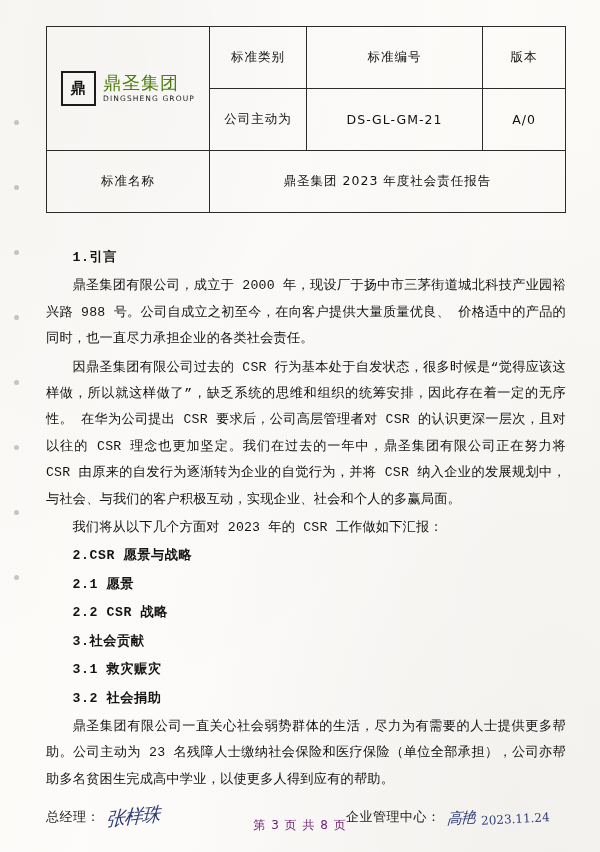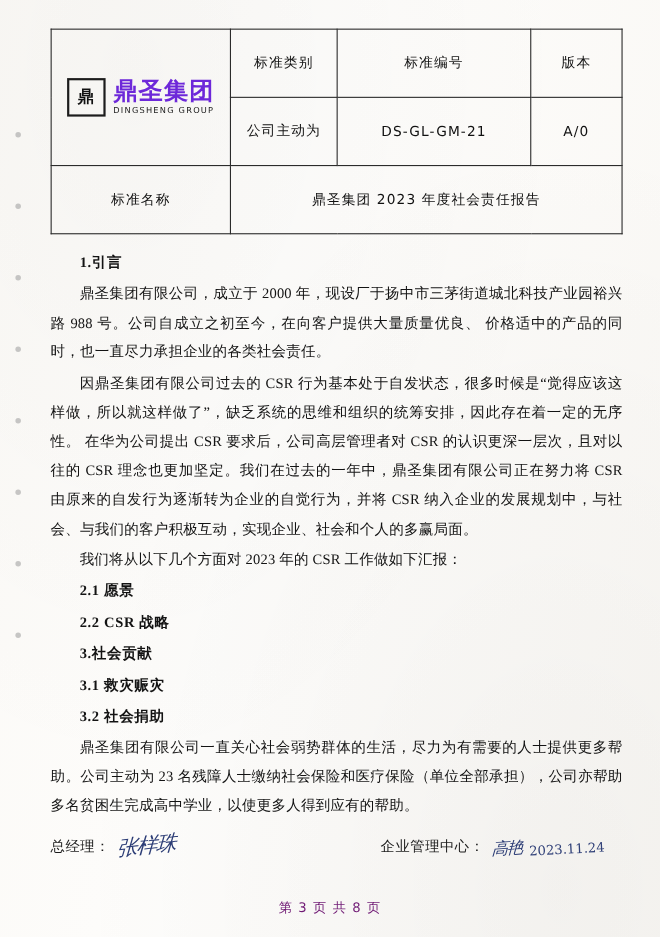--- a/index.html
+++ b/index.html
@@ -90,47 +90,47 @@
     font-weight: bold;
     font-family: "DejaVu Serif", serif;
     line-height: 1;
     color: #111;
   }
   .logo-text {
     text-align: left;
     line-height: 1.05;
   }
   .logo-cn {
-    font-size: 22px;
-    font-weight: bold;
+    font-size: 18px;
+    font-weight: normal;
     font-family: "DejaVu Serif", serif;
     letter-spacing: 1px;
-    color: #6d28d9;
+    color: #4d7c0f;
   }
   .logo-en {
     font-size: 7.5px;
     letter-spacing: 1.1px;
     color: #222;
     margin-top: 2px;
   }
   td.lbl {
     width: 92px;
     font-size: 12.5px;
   }
   td.val-num { font-size: 12px; letter-spacing: .5px; }
   td.ver { width: 78px; }
 
   
   .body {
     position: relative;
     z-index: 2;
-    margin-top: 13px;
+    margin-top: 32px;
     font-size: 13.2px;
     line-height: 2.0;
-    font-family: Liberation Serif, serif;
+    font-family: Liberation Mono, monospace;
     color: #131313;
   }
   .p {
     margin: 0 0 2px 0;
     text-align: justify;
     text-justify: inter-ideograph;
     text-indent: 2em;
     letter-spacing: .2px;
   }
   .h {
@@ -236,20 +236,21 @@
       <td colspan="3">鼎圣集团 2023 年度社会责任报告</td>
     </tr>
   </tbody>
     </table>
 
   <div class="body" id="doc-body">
       <div class="h">1.引言</div>
       <div class="p">鼎圣集团有限公司，成立于 2000 年，现设厂于扬中市三茅街道城北科技产业园裕兴路 988 号。公司自成立之初至今，在向客户提供大量质量优良、 价格适中的产品的同时，也一直尽力承担企业的各类社会责任。</div>
       <div class="p">因鼎圣集团有限公司过去的 CSR 行为基本处于自发状态，很多时候是“觉得应该这样做，所以就这样做了”，缺乏系统的思维和组织的统筹安排，因此存在着一定的无序性。 在华为公司提出 CSR 要求后，公司高层管理者对 CSR 的认识更深一层次，且对以往的 CSR 理念也更加坚定。我们在过去的一年中，鼎圣集团有限公司正在努力将 CSR 由原来的自发行为逐渐转为企业的自觉行为，并将 CSR 纳入企业的发展规划中，与社会、与我们的客户积极互动，实现企业、社会和个人的多赢局面。</div>
       <div class="p">我们将从以下几个方面对 2023 年的 CSR 工作做如下汇报：</div>
+      <div class="h">2.CSR 愿景与战略</div>
       <div class="h">2.1 愿景</div>
       <div class="h">2.2 CSR 战略</div>
       <div class="h">3.社会贡献</div>
       <div class="h">3.1 救灾赈灾</div>
       <div class="h">3.2 社会捐助</div>
       <div class="p">鼎圣集团有限公司一直关心社会弱势群体的生活，尽力为有需要的人士提供更多帮助。公司主动为 23 名残障人士缴纳社会保险和医疗保险（单位全部承担），公司亦帮助多名贫困生完成高中学业，以使更多人得到应有的帮助。</div>
     </div>
 
   <div class="sign-block">
     <div class="sign-row">

